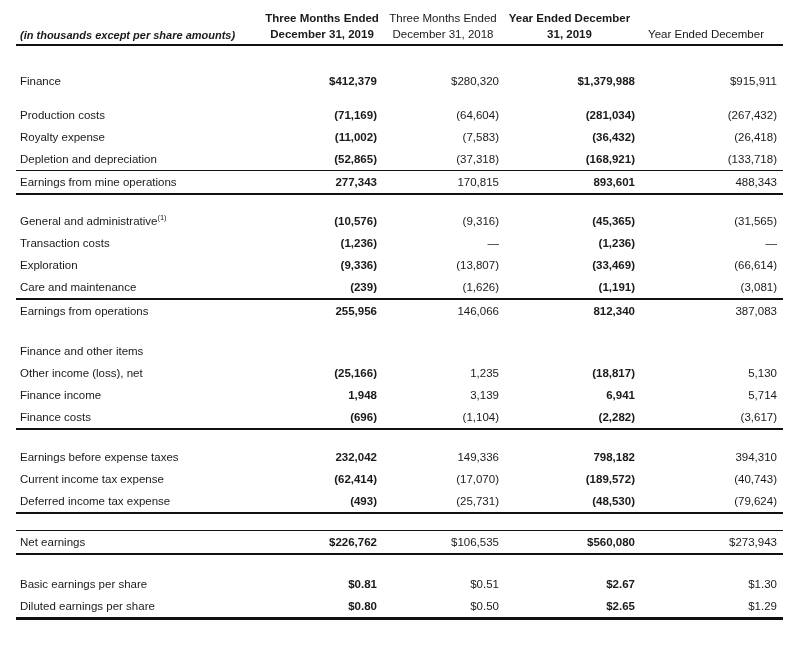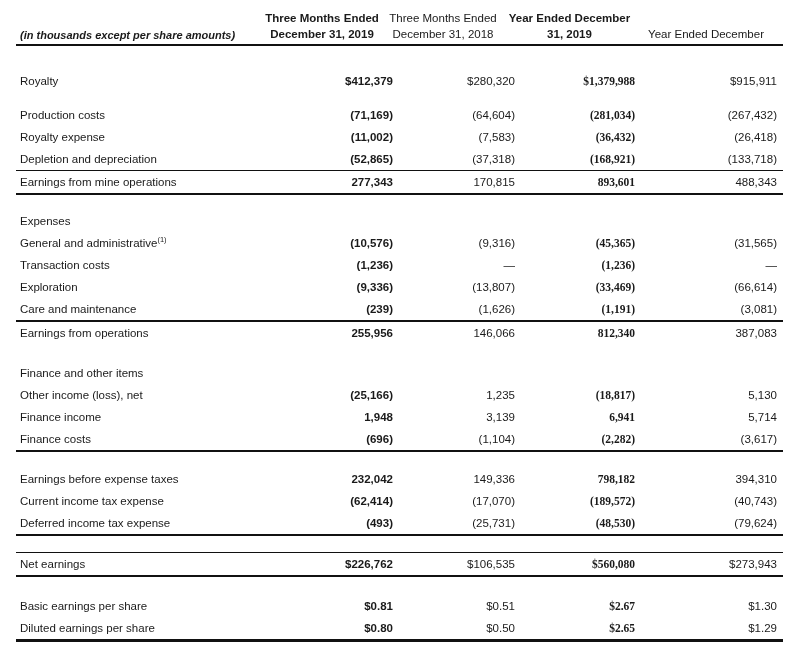--- a/index.html
+++ b/index.html
@@ -45,21 +45,21 @@
     align-items: center;
     height: 22px;
     padding: 0 6px 0 4px;
     font-size: 11.5px;
     box-sizing: content-box;
   }
   .row .lab { flex: 1; white-space: nowrap; }
   .row .num { text-align: right; white-space: nowrap; }
   .num.c0 { width: 120px; font-weight: 700; }
   .num.c1 { width: 122px; }
-  .num.c2 { width: 120px; font-weight: 700; font-family: Liberation Serif, serif; }
+  .num.c2 { width: 136px; font-weight: 700; }
   .num.c3 { width: 142px; }
   .top-thin  { border-top: 1.5px solid #111; }
   .bot-thin  { border-bottom: 1.5px solid #111; }
   .bot-thick { border-bottom: 2.5px solid #111; }
   .bot-heavy { border-bottom: 3px solid #111; }
   .spacer { width: 100%; }
   sup { font-size: 7.5px; vertical-align: super; line-height: 0; }
 </style>
 </head>
 <body>
@@ -81,21 +81,21 @@
       <div>31, 2019</div>
     </div>
     <div class="hc w3">
       <div>Year Ended December</div>
     </div>
   </div>
 
   <div>
       <div class="spacer" style="height: 24px;"></div>
       <div class="row">
-        <div class="lab">Royalty</div>
+        <div class="lab">Finance</div>
         <div class="num c0">$412,379</div>
         <div class="num c1">$280,320</div>
         <div class="num c2">$1,379,988</div>
         <div class="num c3">$915,911</div>
       </div>
       <div class="spacer" style="height: 12px;"></div>
       <div class="row">
         <div class="lab">Production costs</div>
         <div class="num c0">(71,169)</div>
         <div class="num c1">(64,604)</div>
@@ -117,27 +117,20 @@
         <div class="num c3">(133,718)</div>
       </div>
       <div class="row bot-thick">
         <div class="lab">Earnings from mine operations</div>
         <div class="num c0">277,343</div>
         <div class="num c1">170,815</div>
         <div class="num c2">893,601</div>
         <div class="num c3">488,343</div>
       </div>
       <div class="spacer" style="height: 15px;"></div>
-      <div class="row">
-        <div class="lab">Expenses</div>
-        <div class="num c0"></div>
-        <div class="num c1"></div>
-        <div class="num c2"></div>
-        <div class="num c3"></div>
-      </div>
       <div class="row">
         <div class="lab">General and administrative<sup>(1)</sup></div>
         <div class="num c0">(10,576)</div>
         <div class="num c1">(9,316)</div>
         <div class="num c2">(45,365)</div>
         <div class="num c3">(31,565)</div>
       </div>
       <div class="row">
         <div class="lab">Transaction costs</div>
         <div class="num c0">(1,236)</div>

